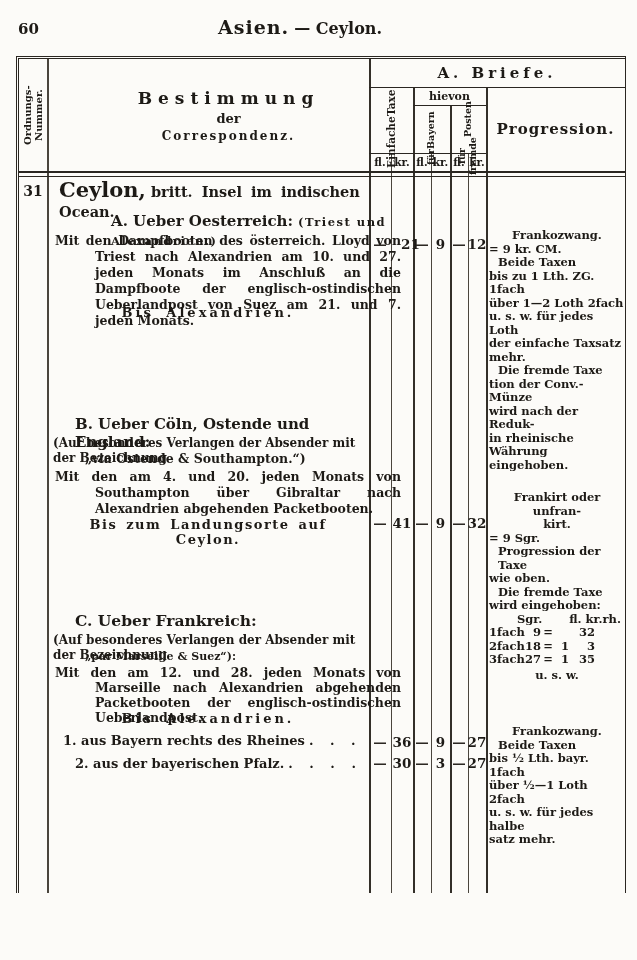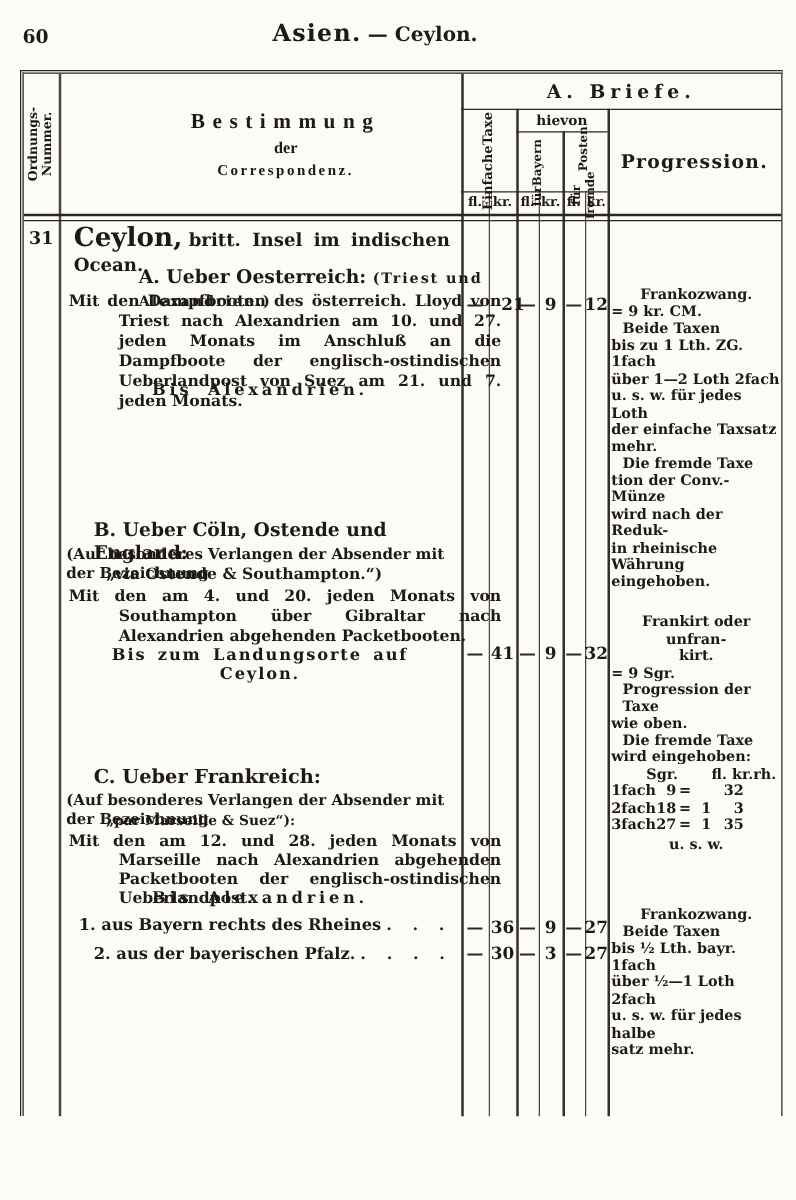--- a/index.html
+++ b/index.html
@@ -64,21 +64,21 @@
 
     <div class="hline" style="left:350px;right:0;top:28px;"></div>
     <div class="hline thin" style="left:394px;width:73px;top:46px;"></div>
     <div class="hline thin" style="left:350px;width:117px;top:94px;"></div>
     <div class="hdr-sep"></div>
 
     <div class="abs vtext" style="left:0;top:2px;width:28px;height:108px;font-size:10px;">
       <div>Ordnungs-Nummer.</div>
     </div>
 
-    <div class="abs cell" style="left:28px;top:0;width:363px;height:112px;font-family:Liberation Serif, serif;">
+    <div class="abs cell" style="left:28px;top:0;width:363px;height:112px;">
       <div style="text-align:center;">
         <div class="frak" style="font-size:17px;letter-spacing:6px;">Bestimmung</div>
         <div class="frak" style="font-size:13px;margin-top:3px;">der</div>
         <div class="frak" style="font-size:12px;letter-spacing:2px;margin-top:3px;">Correspondenz.</div>
       </div>
     </div>
 
     <div class="abs cell frak" style="left:350px;right:0;top:0;height:28px;font-size:15px;letter-spacing:4px;">A. Briefe.</div>
 
     <div class="abs vtext" style="left:350px;top:28px;width:44px;height:84px;font-size:10.5px;">

